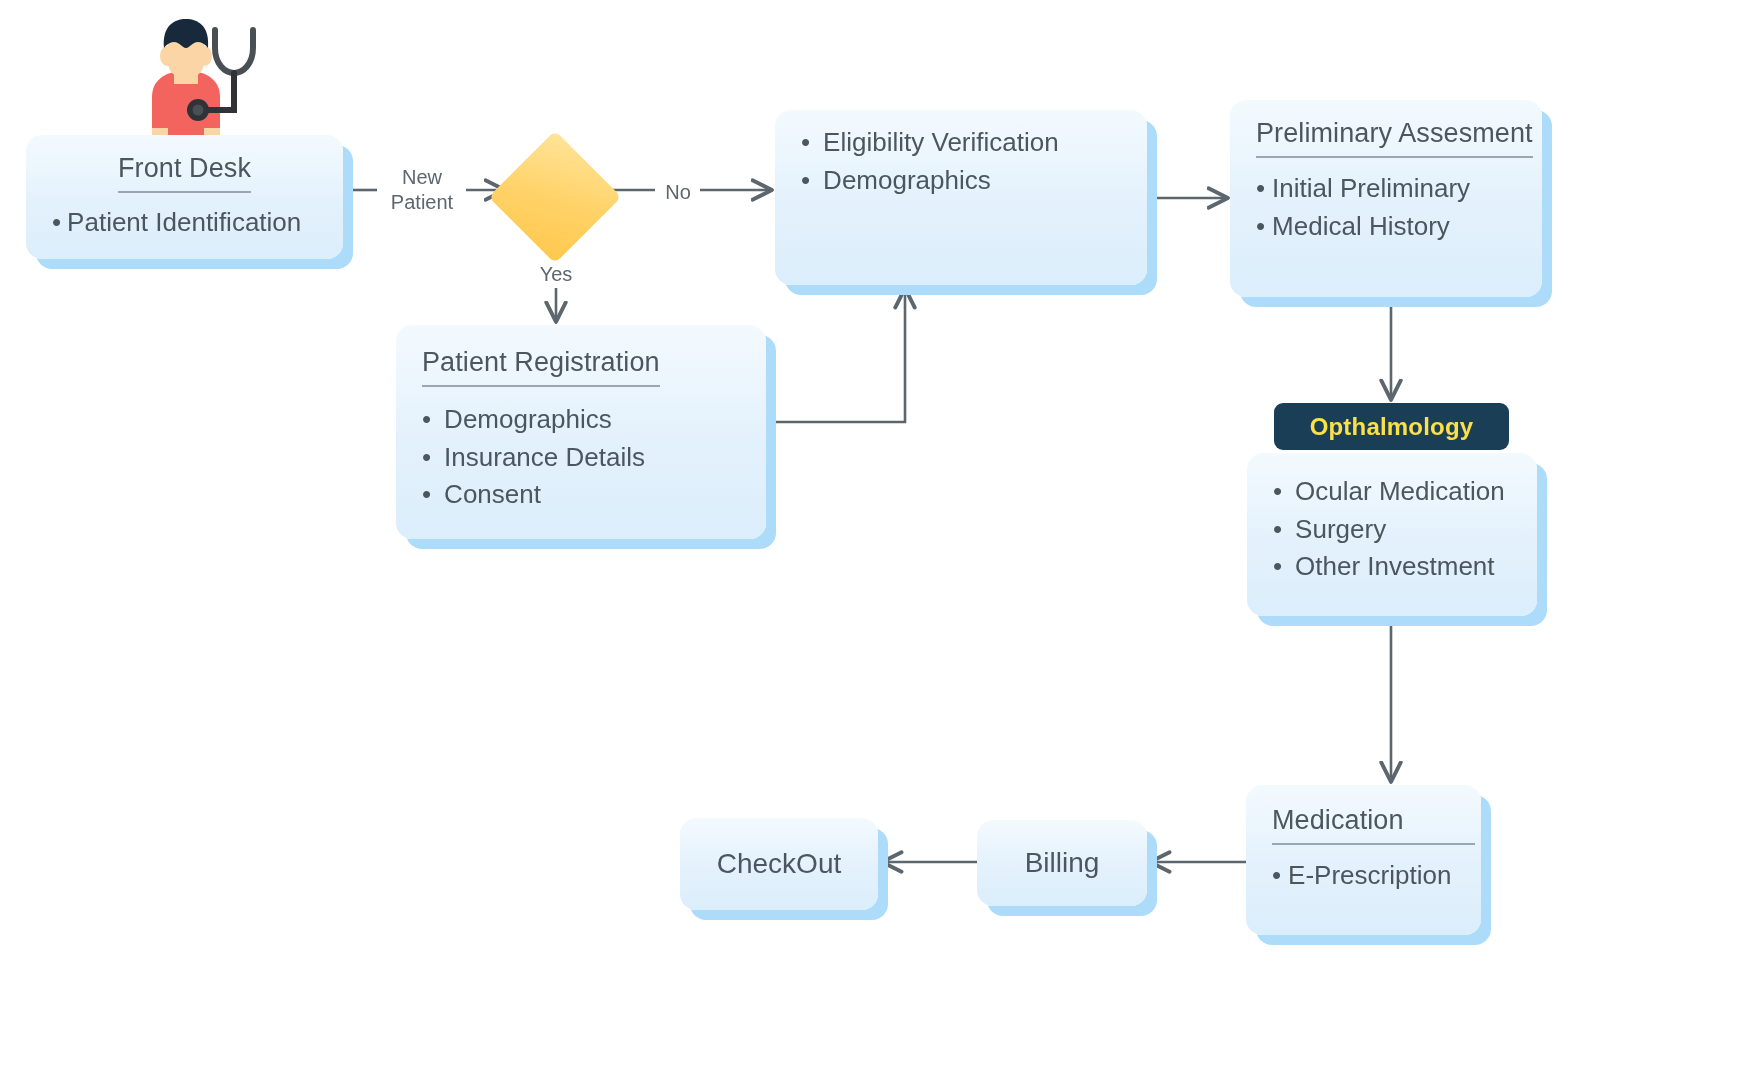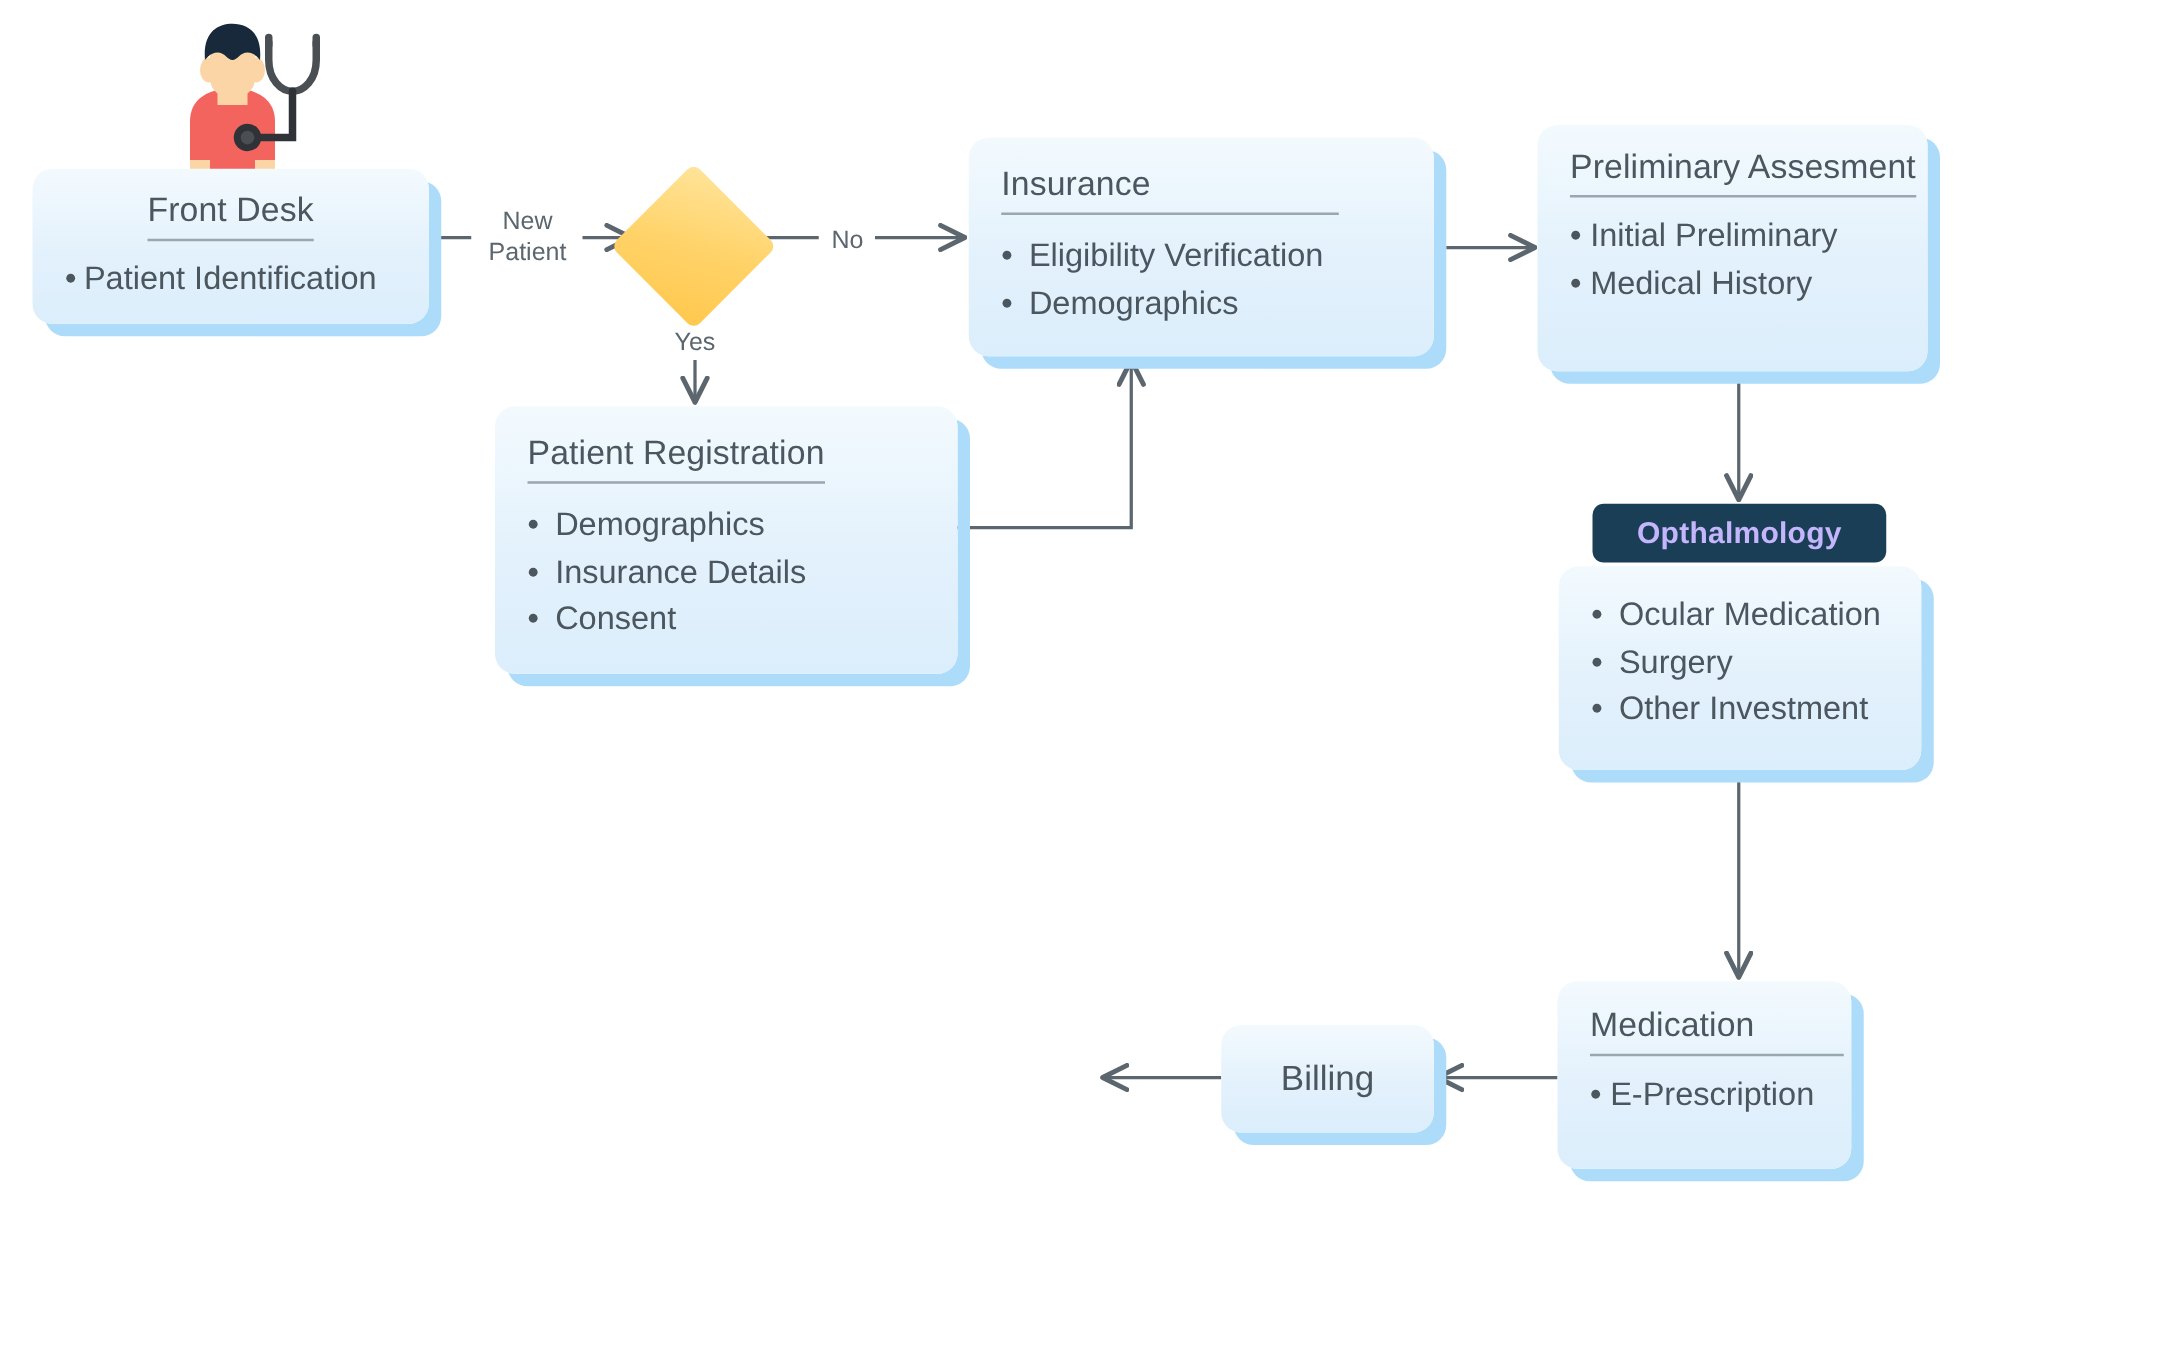--- a/index.html
+++ b/index.html
@@ -84,21 +84,21 @@
   #ophthal-head {
     position: absolute;
     left: 1274px; top: 403px;
     width: 235px; height: 47px;
     background: #1a3e55;
     border-radius: 9px;
     display: flex; align-items: center; justify-content: center;
     z-index: 4;
   }
   #ophthal-head .oh-label {
-    color: #c4b5fd;
+    color: #fde047;
     font-size: 24px;
     font-weight: bold;
     letter-spacing: .2px;
   }
 
   
   #decision {
     position: absolute;
     left: 508px; top: 150px;
     width: 94px; height: 94px;
@@ -246,23 +246,20 @@
         <span>Insurance Details</span>
       </li>
       <li>
         <span class="bul">•</span>
         <span>Consent</span>
       </li>
     </ul>
   </div>
 
   <div class="card" id="insurance">
-    <div class="title-wrap">
-      <div class="title" style="min-width:270px;">Insurance</div>
-    </div>
     <ul>
       <li>
         <span class="bul">•</span>
         <span>Eligibility Verification</span>
       </li>
       <li>
         <span class="bul">•</span>
         <span>Demographics</span>
       </li>
     </ul>
@@ -314,14 +311,17 @@
         <span class="bul">•</span>
         <span>E-Prescription</span>
       </li>
     </ul>
   </div>
 
   <div class="card plain" id="billing">
     <span class="plainlabel">Billing</span>
   </div>
 
+  <div class="card plain" id="checkout">
+    <span class="plainlabel">CheckOut</span>
+  </div>
 
 </div>
 
 </body></html>

